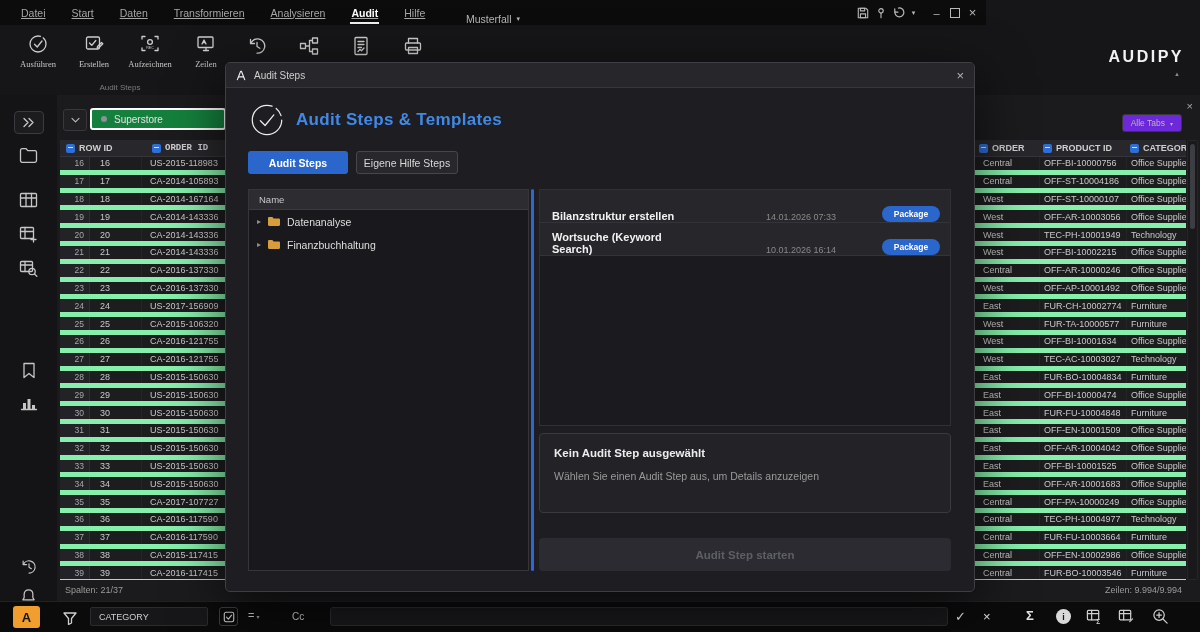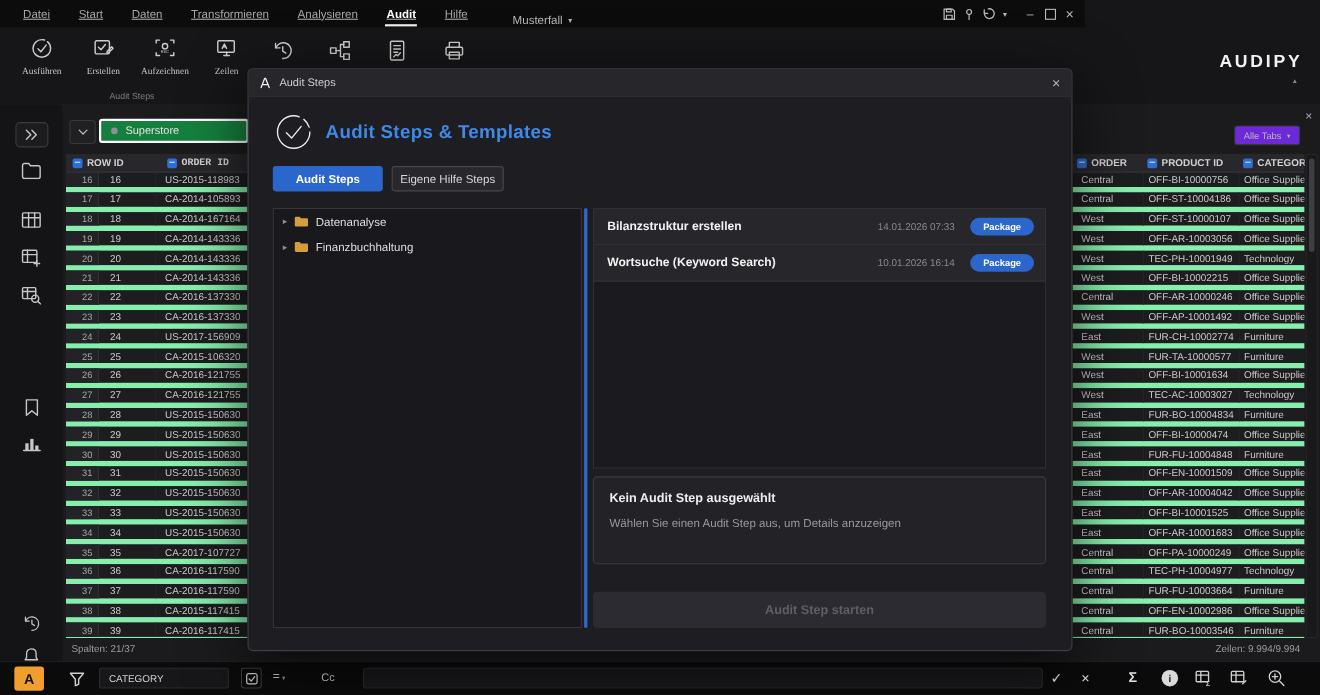--- a/index.html
+++ b/index.html
@@ -62,21 +62,21 @@
   .modal-heading{position:absolute;left:70px;top:47px;font-size:17px;font-weight:700;color:#4189e6;letter-spacing:.3px;}
   .mtab{position:absolute;top:88px;height:23px;border-radius:3px;font-size:10.5px;display:flex;align-items:center;justify-content:center;box-sizing:border-box;}
   .mtab1{left:22px;width:100px;background:#2a66cc;color:#fff;font-weight:600;}
   .mtab2{left:130px;width:102px;background:#27272c;border:1px solid #46464c;color:#d8d8d8;}
   .tree-panel{position:absolute;left:22px;top:126px;width:281px;height:382px;background:#19191d;border:1px solid #35353b;box-sizing:border-box;}
   .tree-header{height:19px;background:#2c2c31;border-bottom:1px solid #3a3a40;display:flex;align-items:center;padding-left:10px;font-size:9.5px;color:#c9c9c9;}
   .tree-item{height:23px;display:flex;align-items:center;gap:6px;padding-left:8px;font-size:10.5px;color:#dedede;}
   .tree-caret{color:#909090;font-size:8px;}
   .splitter{position:absolute;left:305px;top:126px;width:3px;height:382px;background:#2e67cf;border-radius:2px;}
   .steps-panel{position:absolute;left:313px;top:126px;width:412px;height:237px;background:#1b1b1f;border:1px solid #303036;box-sizing:border-box;overflow:hidden;}
-  .step-row{height:33px;background:#26262b;border-bottom:1px solid #333339;display:flex;align-items:center;padding:0 10px 0 12px;box-sizing:border-box;}
+  .step-row{height:33px;background:#26262b;border-bottom:1px solid #333339;display:flex;align-items:flex-end;padding:0 10px 0 12px;box-sizing:border-box;gap:32px;}
   .step-title{font-size:11px;font-weight:700;color:#f2f2f2;flex:1;}
   .step-date{font-size:9px;color:#8a8a8a;margin-right:14px;margin-left:34px;}
   .step-badge{width:58px;height:16px;background:#2a66cc;border-radius:8px;color:#fff;font-size:8.5px;font-weight:700;display:flex;align-items:center;justify-content:center;}
   .empty-box{position:absolute;left:313px;top:370px;width:412px;height:80px;border:1px solid #3a3a40;border-radius:4px;background:#222227;box-sizing:border-box;padding:13px 14px;}
   .empty-title{font-size:11.5px;font-weight:700;color:#ededed;}
   .empty-sub{margin-top:11px;font-size:10.5px;color:#9a9a9a;}
   .start-btn{position:absolute;left:313px;top:475px;width:412px;height:33px;background:#2b2b31;border-radius:4px;color:#5e5e66;font-size:11.5px;font-weight:700;display:flex;align-items:center;justify-content:center;}
   
   .bottombar{position:absolute;left:0;bottom:0;width:1200px;height:30px;background:#0b0b0c;border-top:1px solid #222226;z-index:25;}
   .bb{position:absolute;color:#cfcfcf;}
@@ -583,20 +583,21 @@
           <circle cx="20" cy="20" r="15.5" stroke-width="2.8" stroke-dasharray="78 5 9 5"></circle>
           <path d="M13 20.8l5 5 9.2-11.2" stroke-width="3"></path>
         </svg>
     </div>
     <div class="modal-heading">Audit Steps &amp; Templates</div>
 
     <div class="mtab mtab1">Audit Steps</div>
     <div class="mtab mtab2">Eigene Hilfe Steps</div>
 
     <div class="tree-panel">
+      <div class="tree-header">Name</div>
       <div class="tree-item">
         <span class="tree-caret">▸</span>
         <svg width="14" height="11" viewBox="0 0 14 11">
             <path d="M1 2.2c0-.7.5-1.2 1.2-1.2h3.2l1.2 1.4h5.2c.7 0 1.2.5 1.2 1.2v5.2c0 .7-.5 1.2-1.2 1.2H2.2C1.5 10 1 9.5 1 8.8V2.2z" fill="#d79c3c"></path>
           </svg>
         <span>Datenanalyse</span>
       </div>
       <div class="tree-item">
         <span class="tree-caret">▸</span>
         <svg width="14" height="11" viewBox="0 0 14 11">

